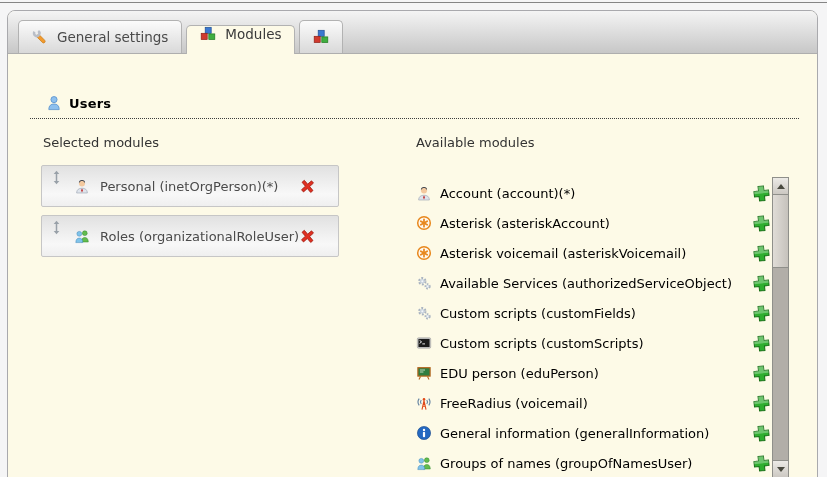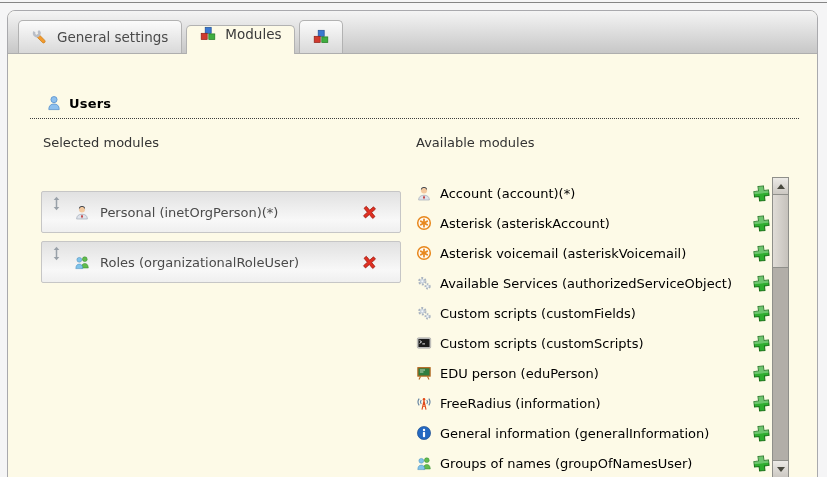--- a/index.html
+++ b/index.html
@@ -43,21 +43,21 @@
     position:absolute; left:22px; top:84px; width:769px; box-sizing:border-box;
     display:flex; align-items:flex-end; gap:7px; padding:0 0 7px 16px;
     border-bottom:1px dotted #3c3c3c;
   }
   .users-title { font-weight:bold; font-size:13px; color:#000; letter-spacing:.2px; }
 
   .col-label { position:absolute; top:124px; font-size:13px; color:#333; }
   .sel-label { left:35px; }
   .avail-label { left:408px; }
 
-  .selected-list { position:absolute; left:33px; top:180px; width:360px; }
+  .selected-list { position:absolute; left:33px; top:154px; width:298px; }
   .sel-box {
     height:42px; box-sizing:border-box; margin-bottom:8px;
     border:1px solid #c6c6c6; border-radius:2px;
     background:linear-gradient(#e1e1e1,#f8f8f8 70%,#efefef);
     display:flex; align-items:center; padding:0 22px 0 9px;
   }
   .handle { width:11px; height:15px; align-self:flex-start; margin-top:4px; cursor:grab; flex:0 0 auto; }
   .sel-box .icon { margin-left:12px; }
   .sel-text { flex:1; margin-left:10px; font-size:13px; color:#4a4a4a; white-space:nowrap; overflow:hidden; }
   .del { width:17px; height:17px; cursor:pointer; flex:0 0 auto; }
@@ -313,21 +313,21 @@
         </div>
         <div class="av-row">
           <span class="icon">
             <svg width="16" height="16" viewBox="0 0 16 16">
               <path d="M3.2 3.6 A5.8 5.8 0 0 0 3.2 10.4 M5.2 5 A3.4 3.4 0 0 0 5.2 9" fill="none" stroke="#5f7f9f" stroke-width="1.1"></path>
               <path d="M12.8 3.6 A5.8 5.8 0 0 1 12.8 10.4 M10.8 5 A3.4 3.4 0 0 1 10.8 9" fill="none" stroke="#5f7f9f" stroke-width="1.1"></path>
               <circle cx="8" cy="4.4" r="1.3" fill="#e04818"></circle>
               <path d="M6 14.6 L8 5.5 L10 14.6 M8 5.5 V10 M6.9 11.2 H9.1" stroke="#e04818" stroke-width="1.1" fill="none"></path>
             </svg>
           </span>
-          <span class="av-text">FreeRadius (information)</span>
+          <span class="av-text">FreeRadius (voicemail)</span>
           <span class="add"><svg width="17" height="17" viewBox="0 0 17 17">
               <g transform="rotate(-6 8.5 8.5)">
                 <path d="M5.8 1.2 H11.2 V5.8 H15.8 V11.2 H11.2 V15.8 H5.8 V11.2 H1.2 V5.8 H5.8 Z" fill="#2fae2f" stroke="#156e15" stroke-width="1"></path>
                 <path d="M5.8 1.2 H11.2 V5.8 H15.8 V8.4 H1.2 V5.8 H5.8 Z" fill="#ffffff" opacity="0.3"></path>
               </g>
             </svg></span>
         </div>
         <div class="av-row">
           <span class="icon">
             <svg width="16" height="16" viewBox="0 0 16 16">

